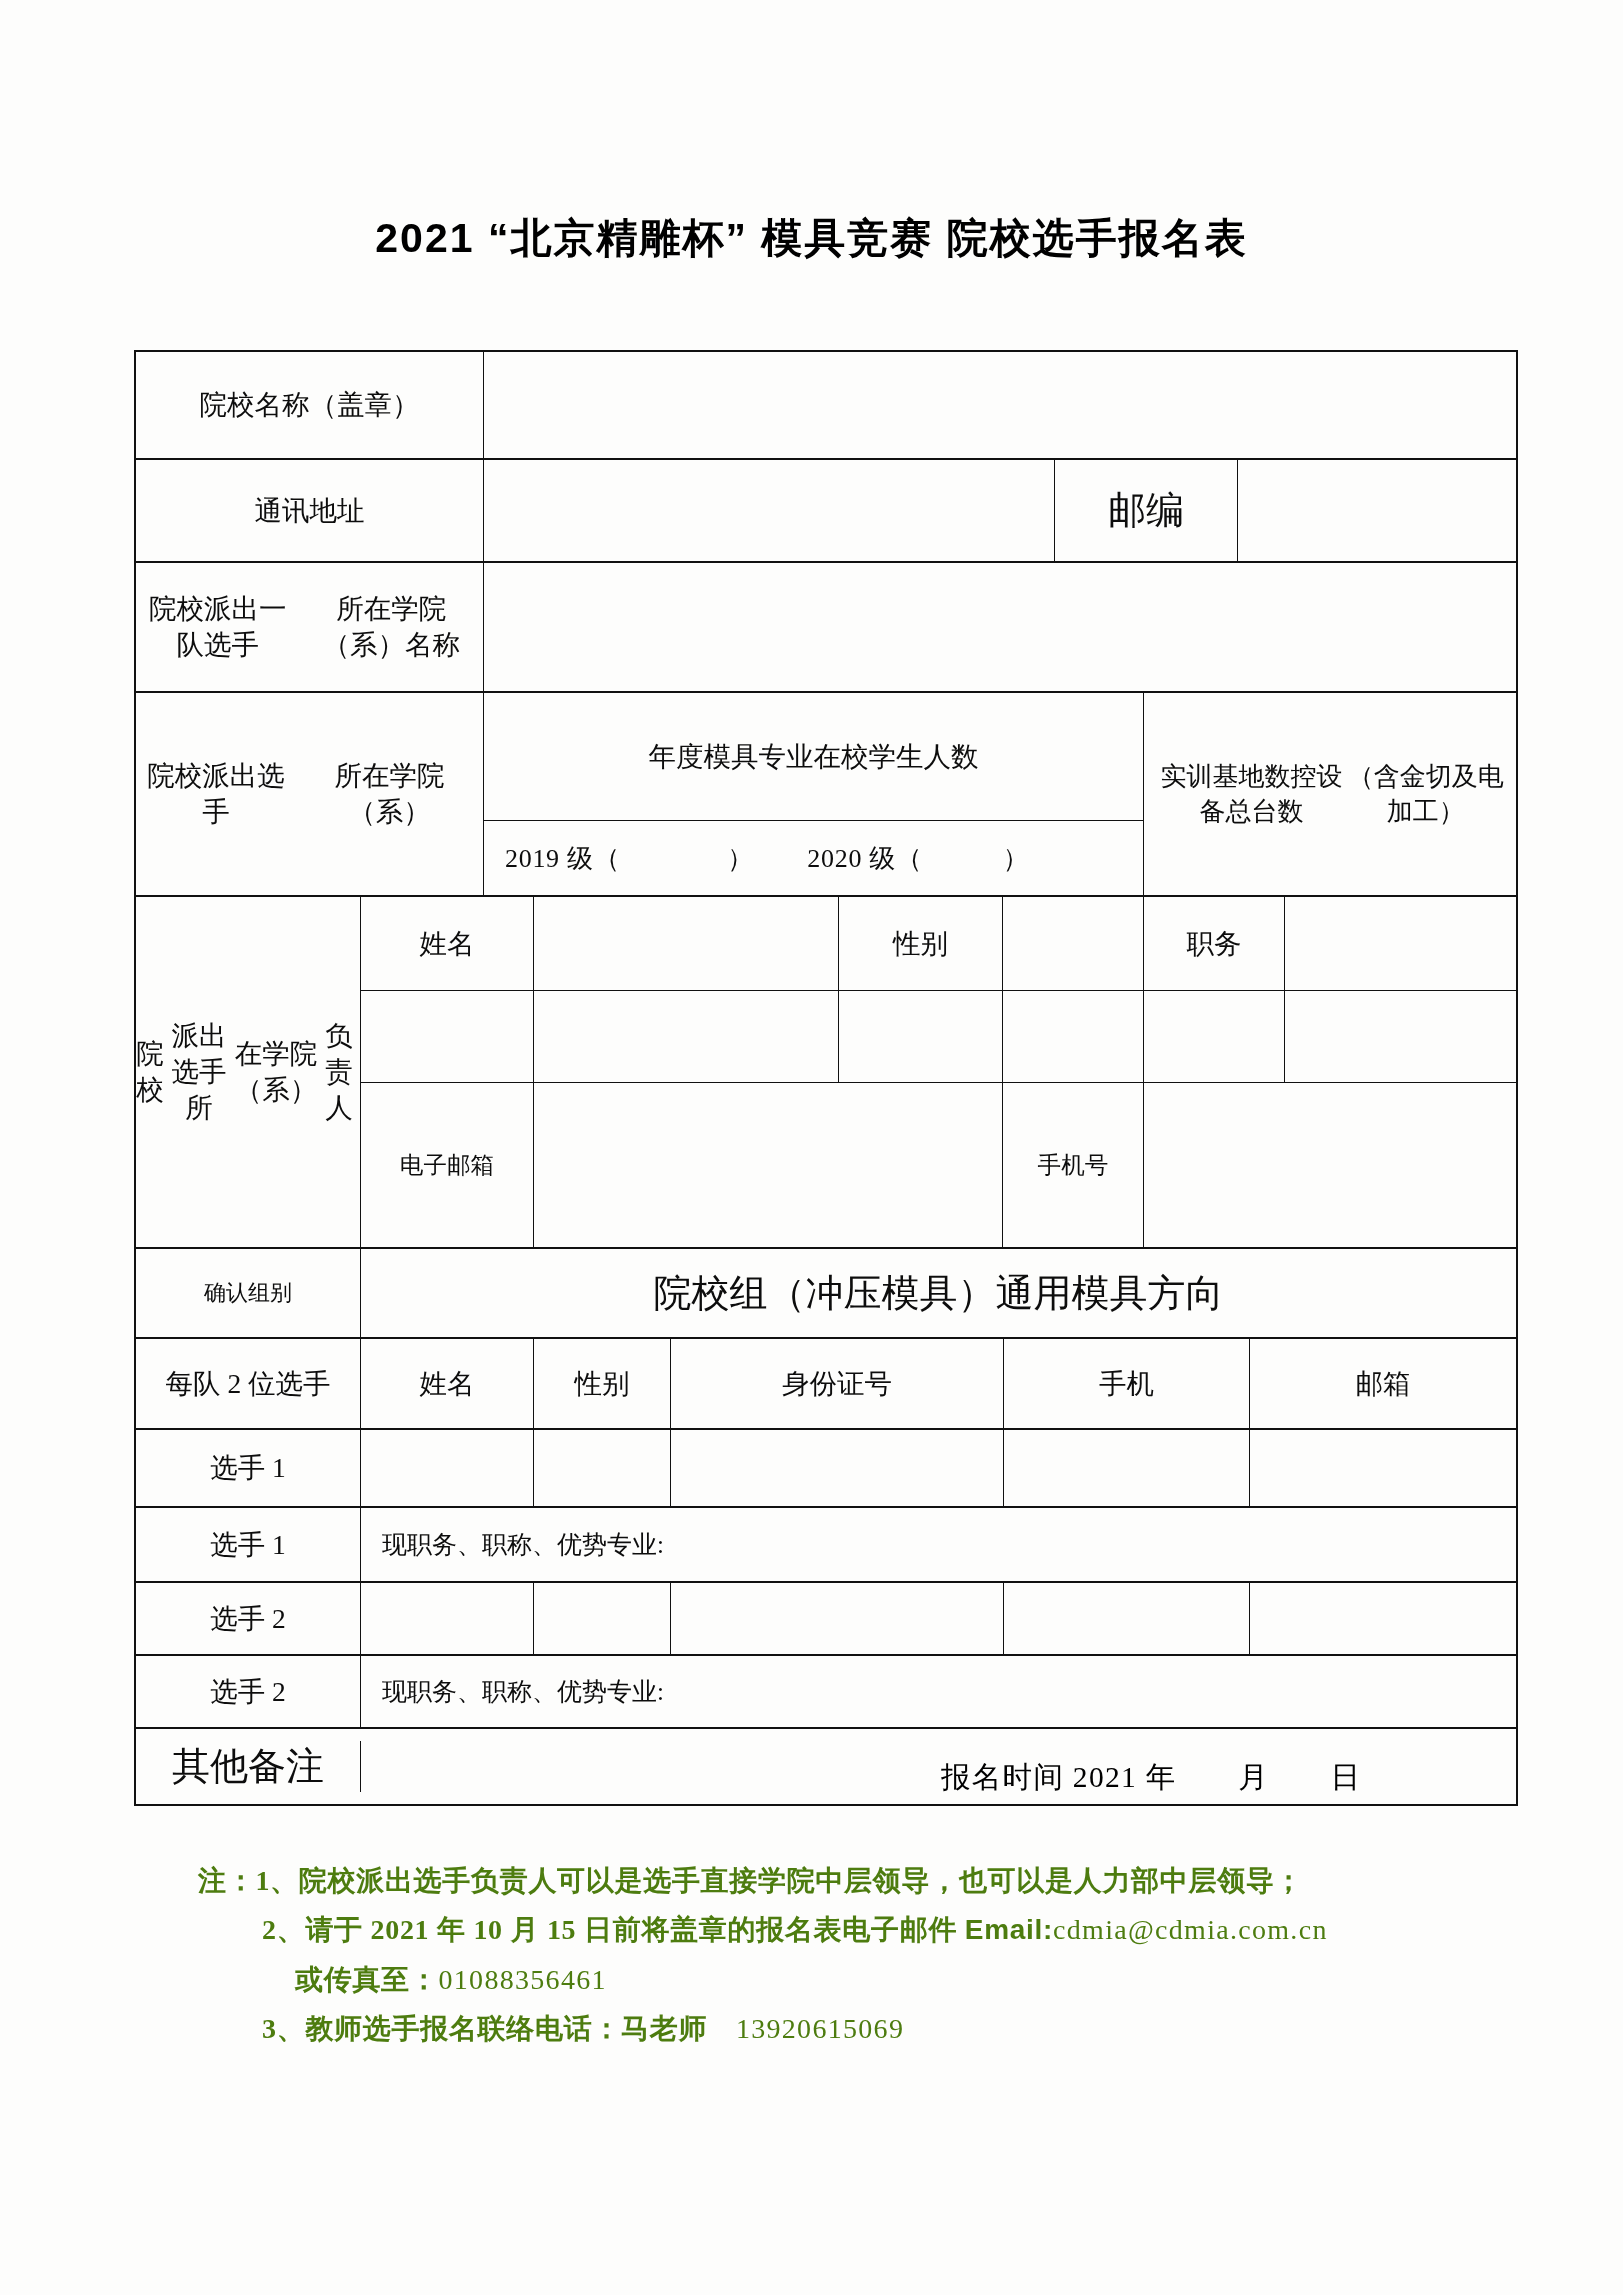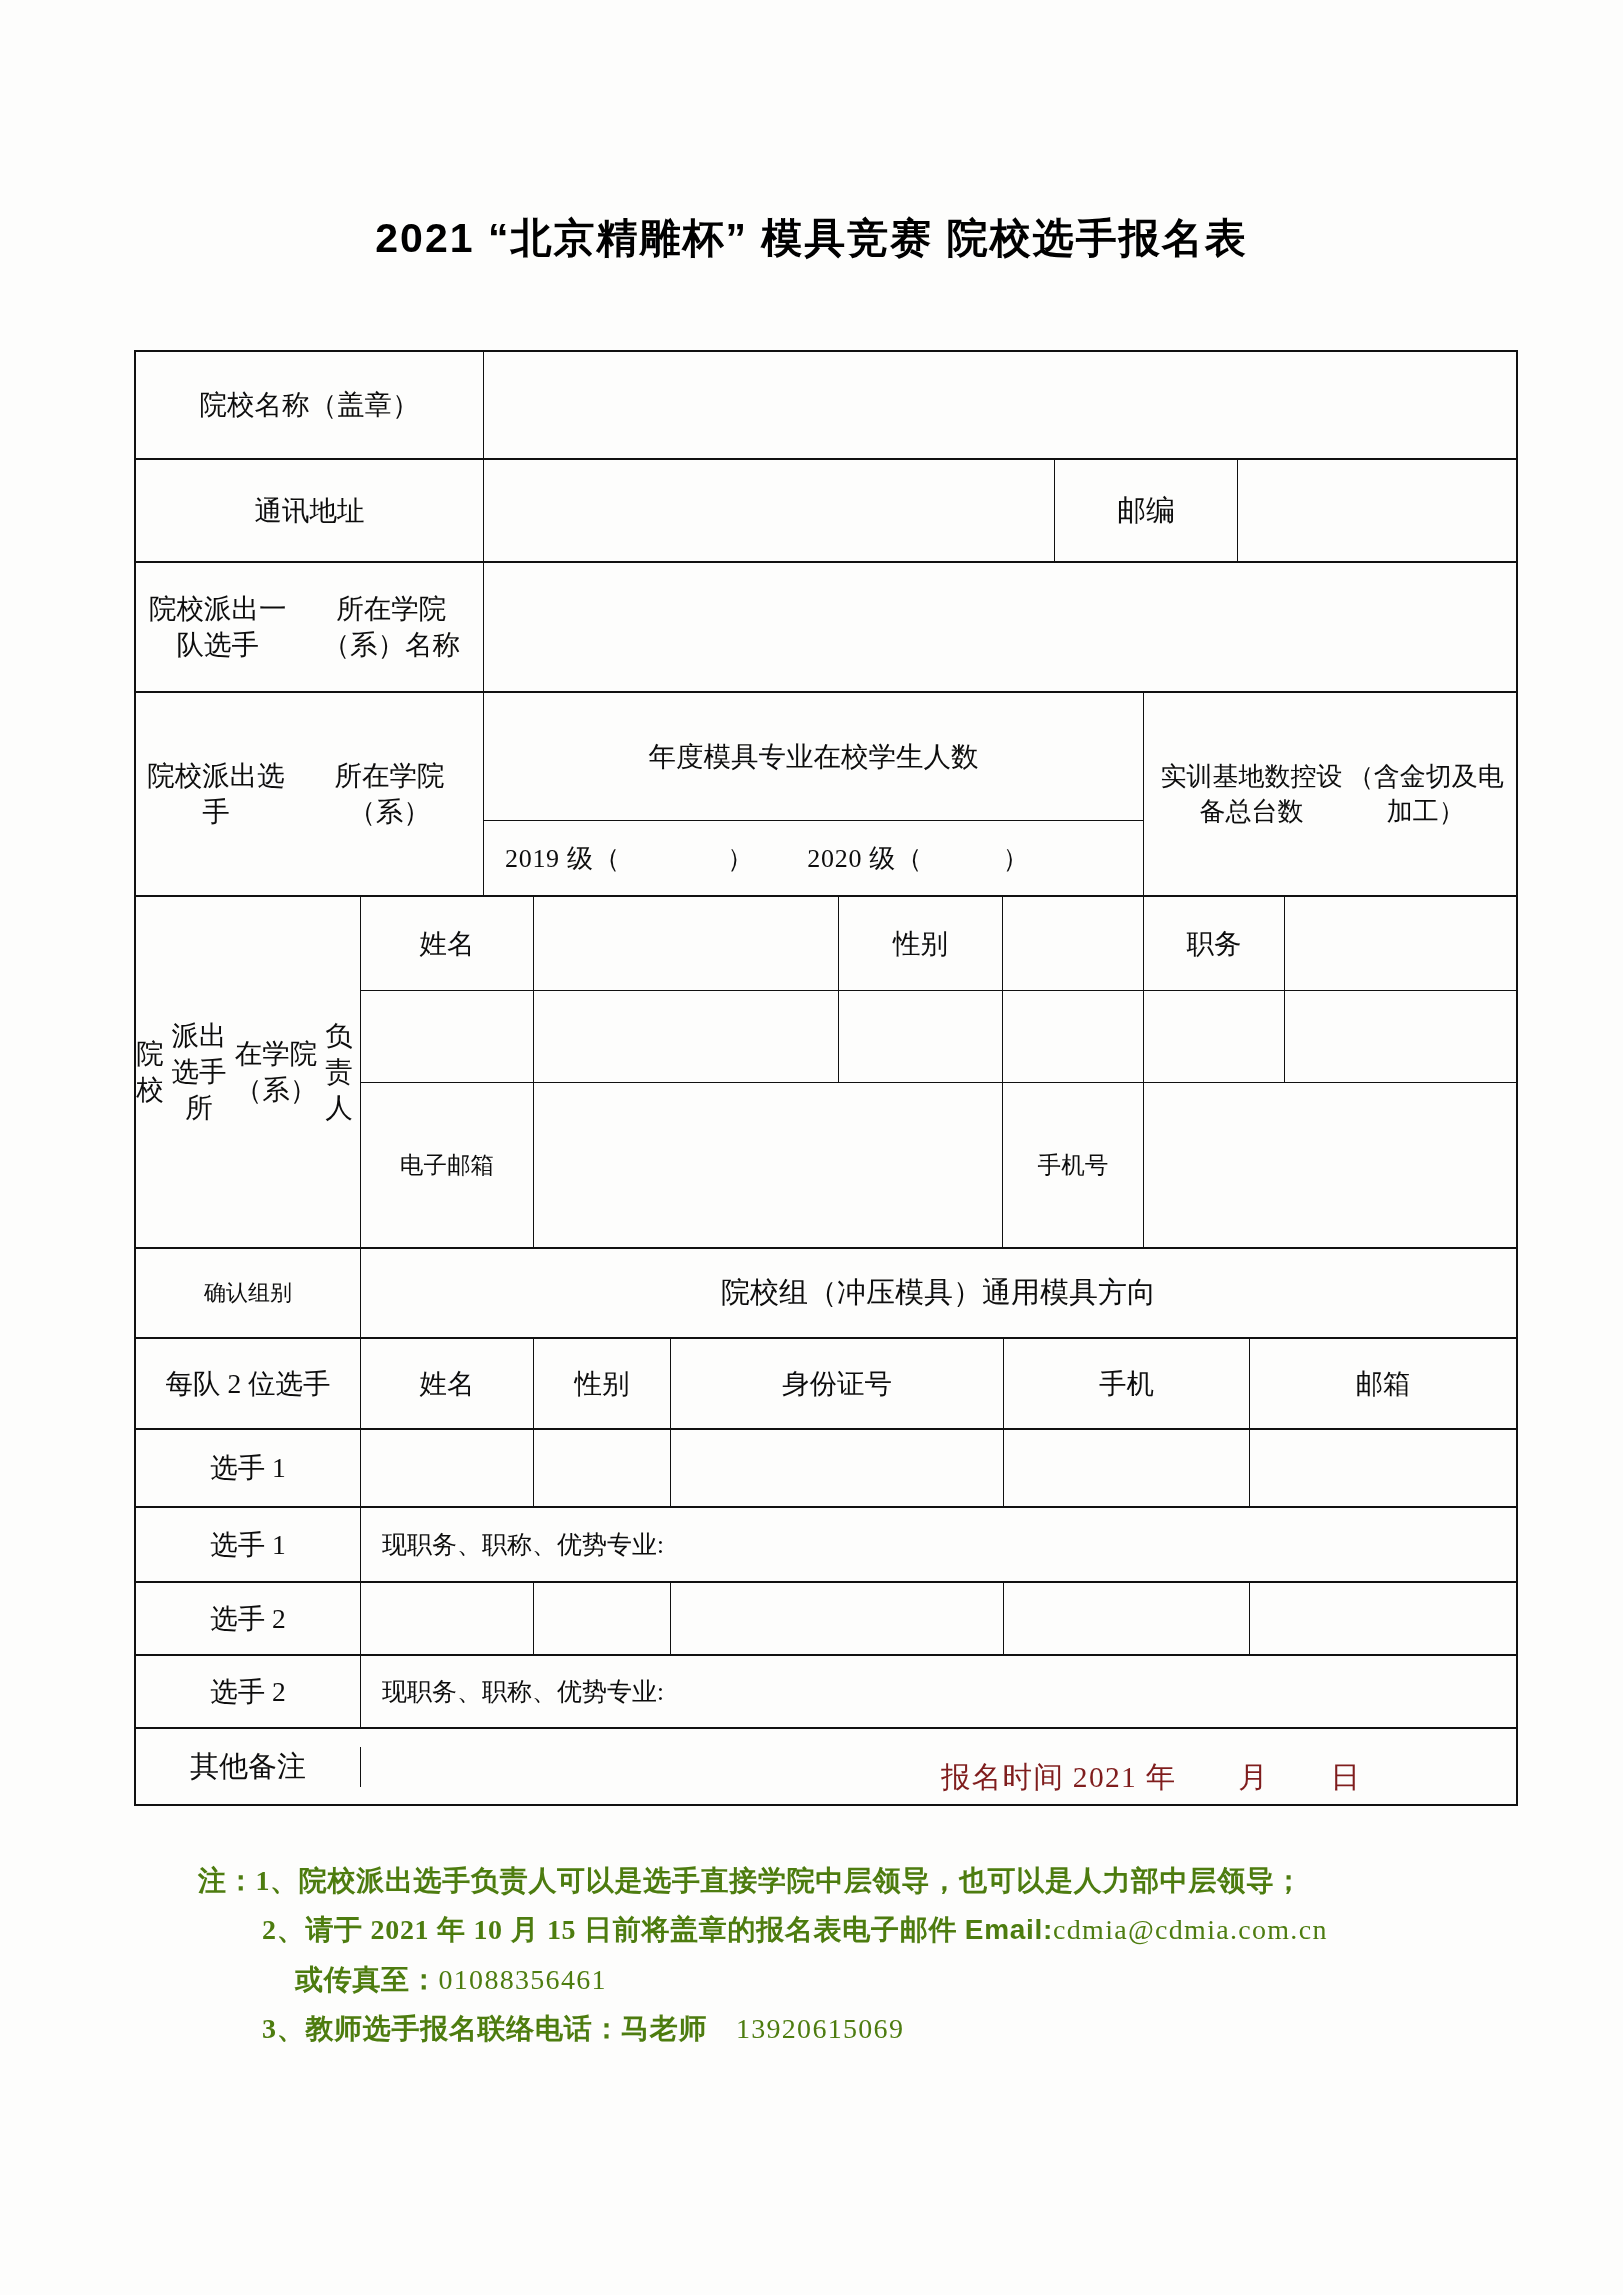--- a/index.html
+++ b/index.html
@@ -53,26 +53,26 @@
   .w-genderval{width:141px; flex:0 0 141px;}
   .w-duty{width:141px; flex:0 0 141px;}
   .w-emailval{width:469px; flex:0 0 469px;}
   .w-mobile{width:141px; flex:0 0 141px;}
   .w-zip{width:183px; flex:0 0 183px;}
   .w-addrval{width:571px; flex:0 0 571px;}
   .w-gender7{width:137px; flex:0 0 137px;}
   .w-idcard{width:333px; flex:0 0 333px;}
   .w-phone7{width:246px; flex:0 0 246px;}
   .fs34{font-size:22px}.fs36{font-size:23.6px}.fs38{font-size:25px}
-  .fs40{font-size:26px}.fs44{font-size:29px}
+  .fs40{font-size:26px}.fs44{font-size:38px}
   .gradeline{ letter-spacing:0.7px; }
   
   .dateline{
     position:absolute; left:941px; top:1758px;
-    font-size:29.5px; letter-spacing:1.3px; color:#7f1d1d;
+    font-size:29.5px; letter-spacing:1.3px; color:#000000;
   }
   .notes{
     position:absolute; left:198px; top:1864px; width:1335px;
     font-size:28px; font-weight:600; line-height:33px; color:#4d7c0f;
     letter-spacing:0.7px;
   }
   .nline{ margin-bottom:16.4px; }
   .ind1{ padding-left:64px; }
   .ind2{ padding-left:97px; }
   .em-label{ font-family:"Liberation Sans","DejaVu Sans",sans-serif; font-weight:700; }

